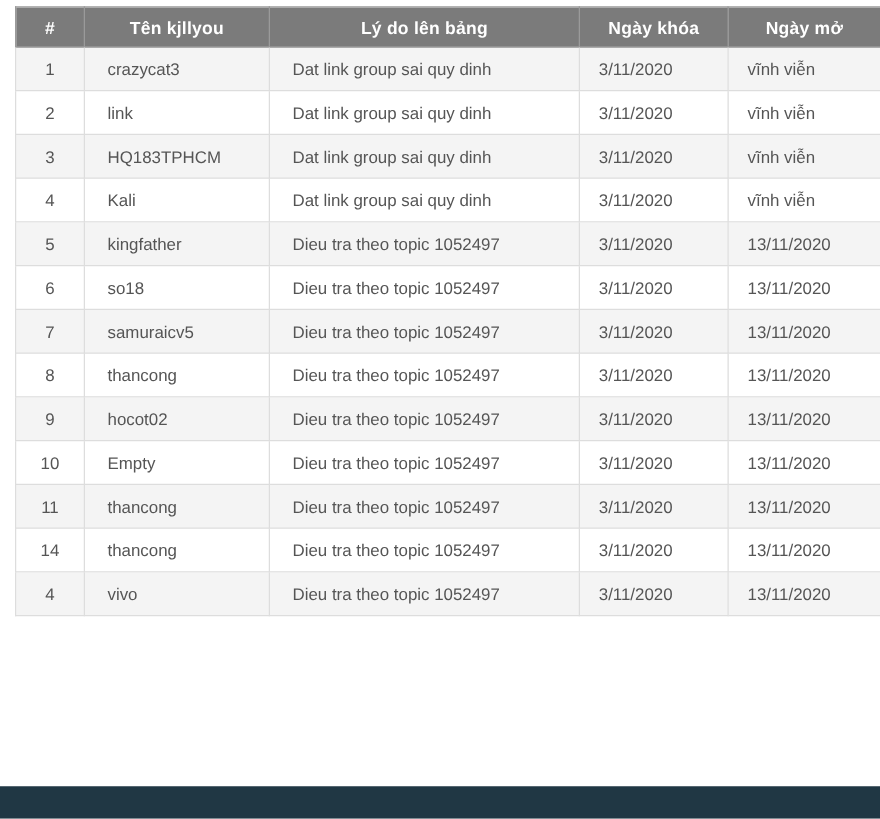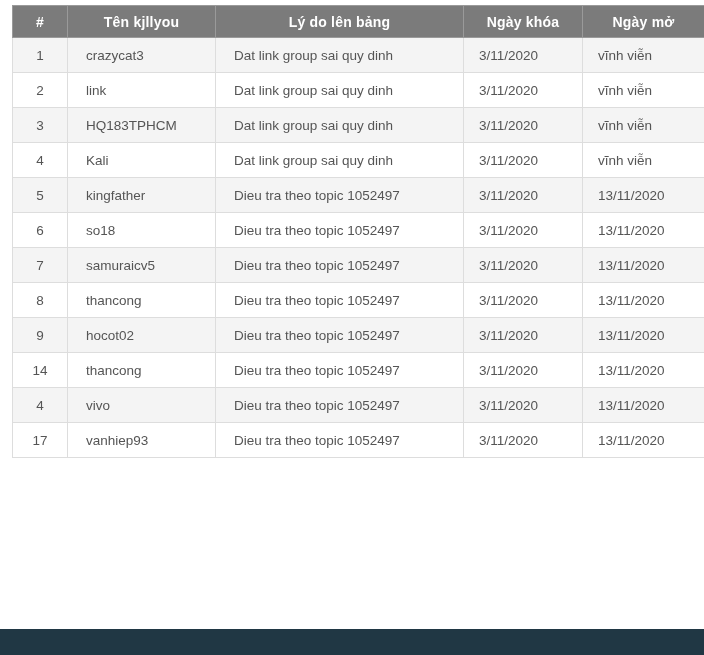--- a/index.html
+++ b/index.html
@@ -152,36 +152,43 @@
           <td class="col-date">13/11/2020</td>
         </tr>
         <tr>
           <td class="col-index">9</td>
           <td>hocot02</td>
           <td>Dieu tra theo topic 1052497</td>
           <td class="col-date">3/11/2020</td>
           <td class="col-date">13/11/2020</td>
         </tr>
         <tr>
+          <td class="col-index">10</td>
+          <td>Empty</td>
+          <td>Dieu tra theo topic 1052497</td>
+          <td class="col-date">3/11/2020</td>
+          <td class="col-date">13/11/2020</td>
+        </tr>
+        <tr>
+          <td class="col-index">11</td>
+          <td>thancong</td>
+          <td>Dieu tra theo topic 1052497</td>
+          <td class="col-date">3/11/2020</td>
+          <td class="col-date">13/11/2020</td>
+        </tr>
+        <tr>
           <td class="col-index">14</td>
           <td>thancong</td>
           <td>Dieu tra theo topic 1052497</td>
           <td class="col-date">3/11/2020</td>
           <td class="col-date">13/11/2020</td>
         </tr>
         <tr>
           <td class="col-index">4</td>
           <td>vivo</td>
           <td>Dieu tra theo topic 1052497</td>
           <td class="col-date">3/11/2020</td>
           <td class="col-date">13/11/2020</td>
         </tr>
-        <tr>
-          <td class="col-index">17</td>
-          <td>vanhiep93</td>
-          <td>Dieu tra theo topic 1052497</td>
-          <td class="col-date">3/11/2020</td>
-          <td class="col-date">13/11/2020</td>
-        </tr>
       </tbody>
   </table>
   <div class="footer-bar"></div>
 </div>
 
 </body></html>

